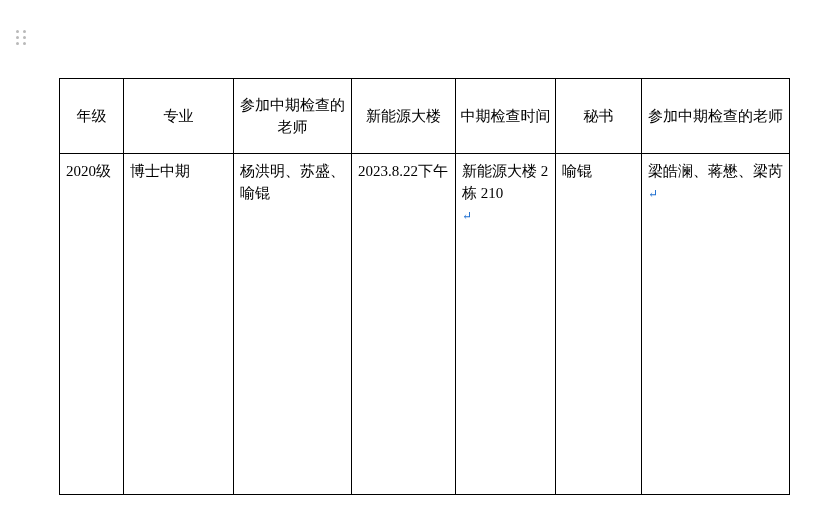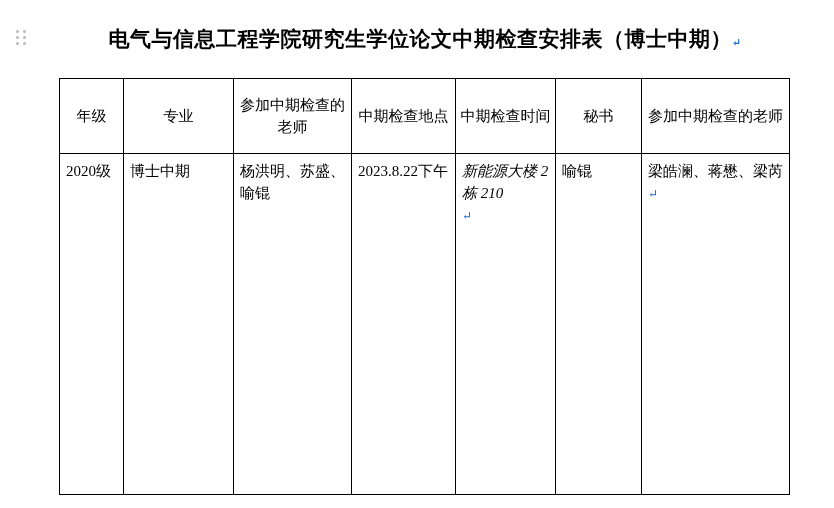--- a/index.html
+++ b/index.html
@@ -86,21 +86,21 @@
     padding: 4px 4px;
   }
   table.sched thead th .hdr-text {
     display: block;
     text-align: center;
   }
   table.sched tbody td {
     text-align: left;
   }
   td.c-grade, td.c-secretary { text-align: left; }
-  td.c-place { text-align: left; font-style: italic; }
+  td.c-place { text-align: left; }
 
   .cell-text {
     display: block;
   }
   .pilcrow {
     color: #1f6fd0;
     font-size: 12px;
     vertical-align: baseline;
     letter-spacing: 0;
   }
@@ -130,21 +130,20 @@
   <i></i>
   <i></i>
   <i></i>
   <i></i>
   <i></i>
   <i></i>
 </div>
 
 <div class="page">
 
-  <div class="doc-title"><span>电气与信息工程学院研究生学位论文中期检查安排表（博士中期）</span><span class="hdr-pilcrow">↵</span></div>
 
   <div class="table-wrap">
     <table class="sched">
       <colgroup>
         <col class="col-1">
         <col class="col-2">
         <col class="col-3">
         <col class="col-4">
         <col class="col-5">
         <col class="col-6">
@@ -155,21 +154,21 @@
           <th>
               <span class="hdr-text">年级</span>
             </th>
           <th>
               <span class="hdr-text">专业</span>
             </th>
           <th>
               <span class="hdr-text">参加中期检查的老师</span>
             </th>
           <th>
-              <span class="hdr-text">中期检查地点</span>
+              <span class="hdr-text">新能源大楼</span>
             </th>
           <th>
               <span class="hdr-text">中期检查时间</span>
             </th>
           <th>
               <span class="hdr-text">秘书</span>
             </th>
           <th>
               <span class="hdr-text">参加中期检查的老师</span>
             </th>

